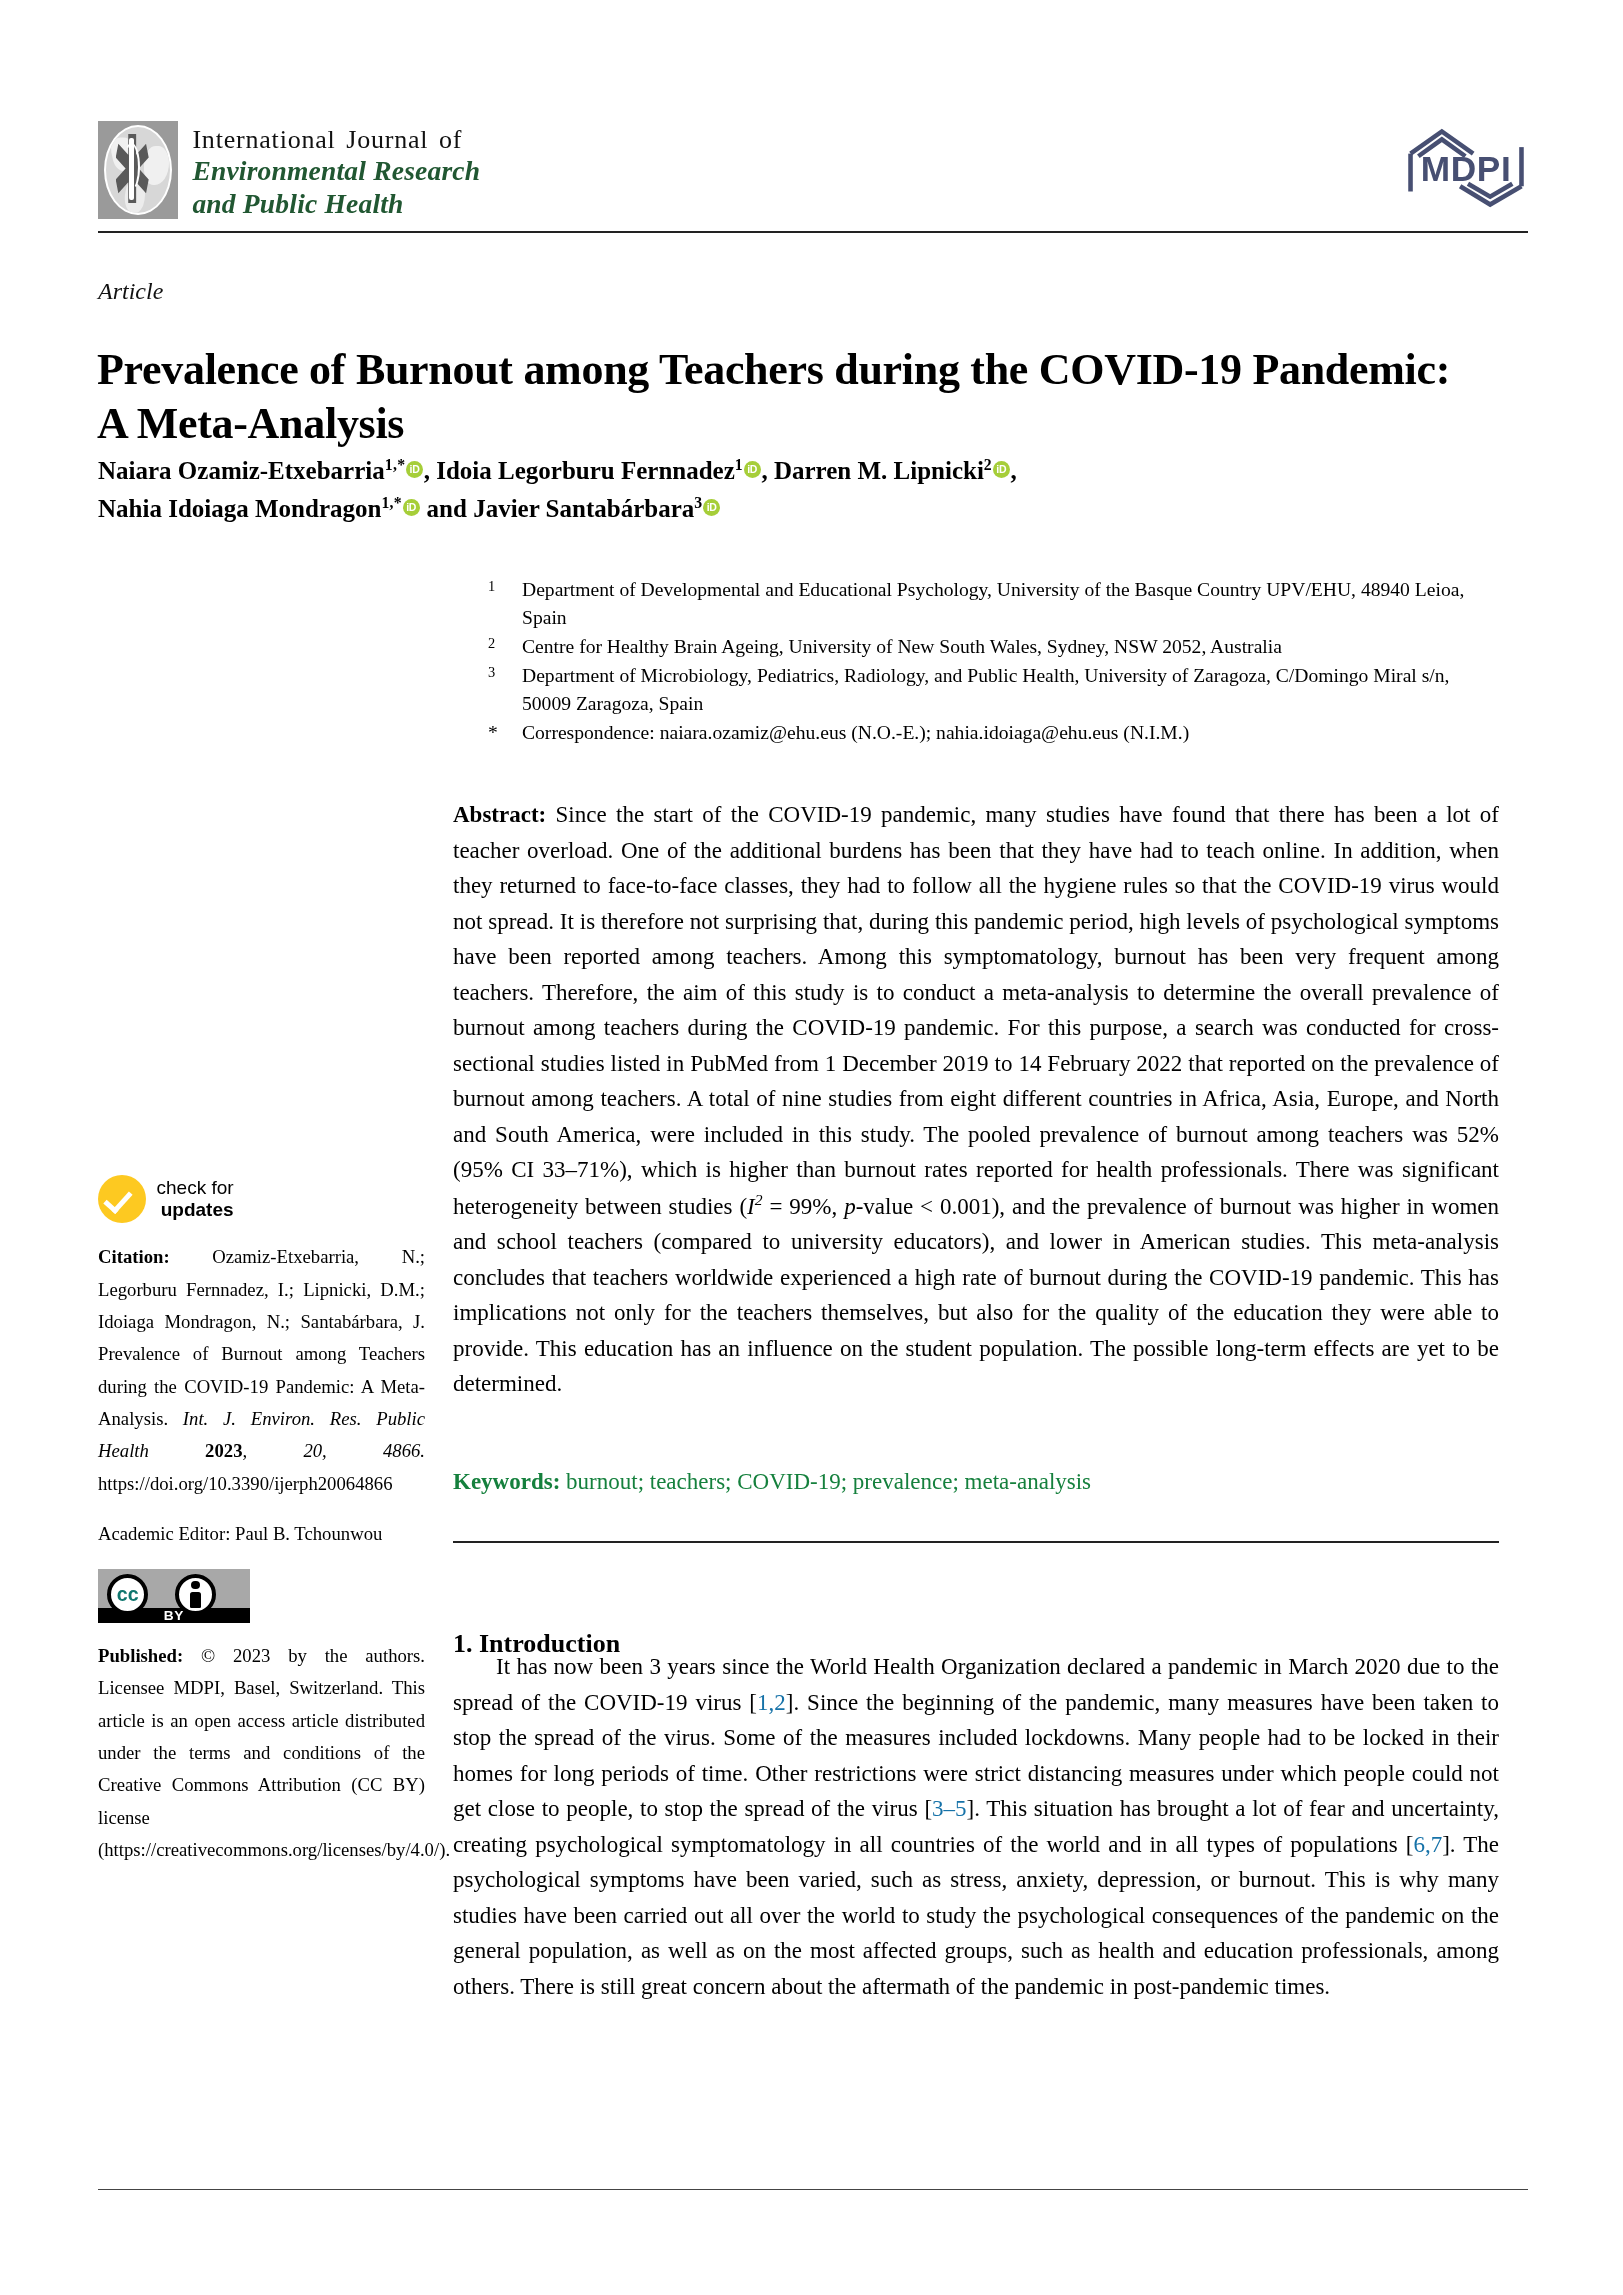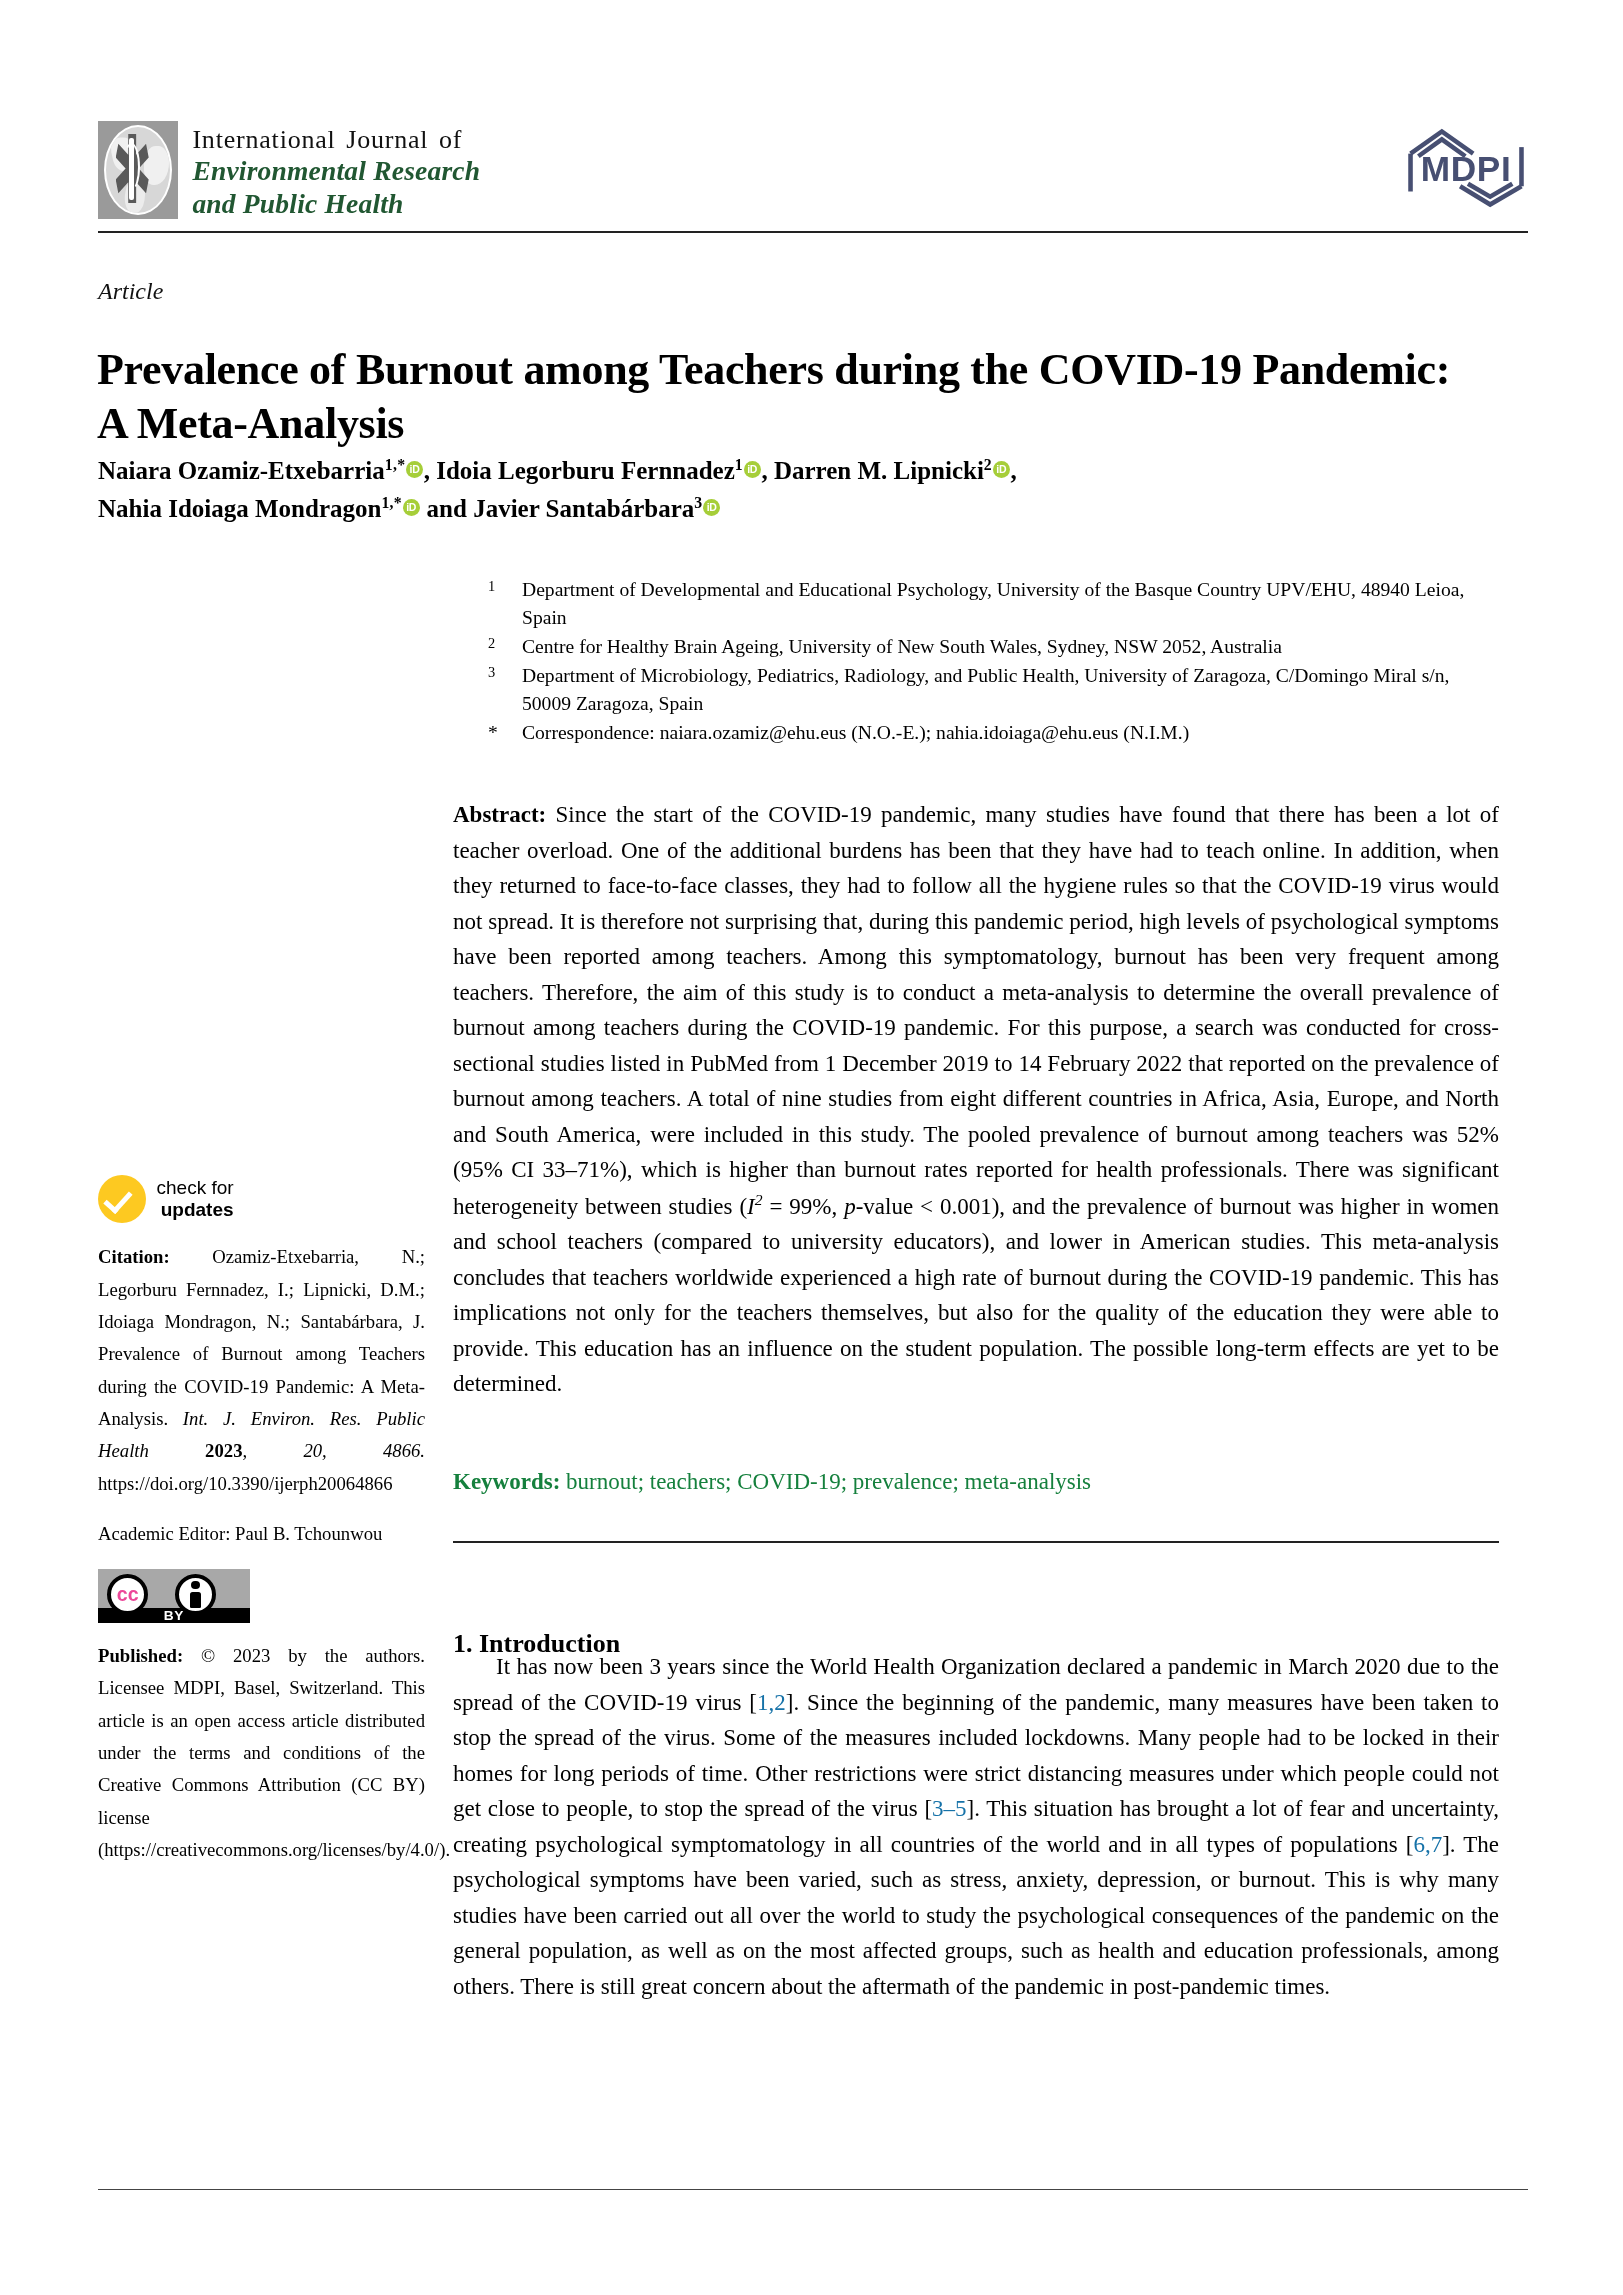--- a/index.html
+++ b/index.html
@@ -367,21 +367,21 @@
   .cc-c2 { left: 77px; top: 5.2px; width: 41px; height: 41px; }
   .cc-cc-text {
     position: absolute;
     left: 9.2px; top: 5.2px;
     width: 41px; height: 41px;
     font-family: "Liberation Sans", sans-serif;
     font-weight: bold;
     font-size: 19.6px;
     line-height: 41px;
     text-align: center;
-    color: #ec4899;
+    color: #0f766e;
   }
   .cc-person-head {
     position: absolute;
     left: 93px; top: 11.8px;
     width: 8.5px; height: 8.5px;
     border-radius: 50%;
     background: #000;
   }
   .cc-person-body {
     position: absolute;

